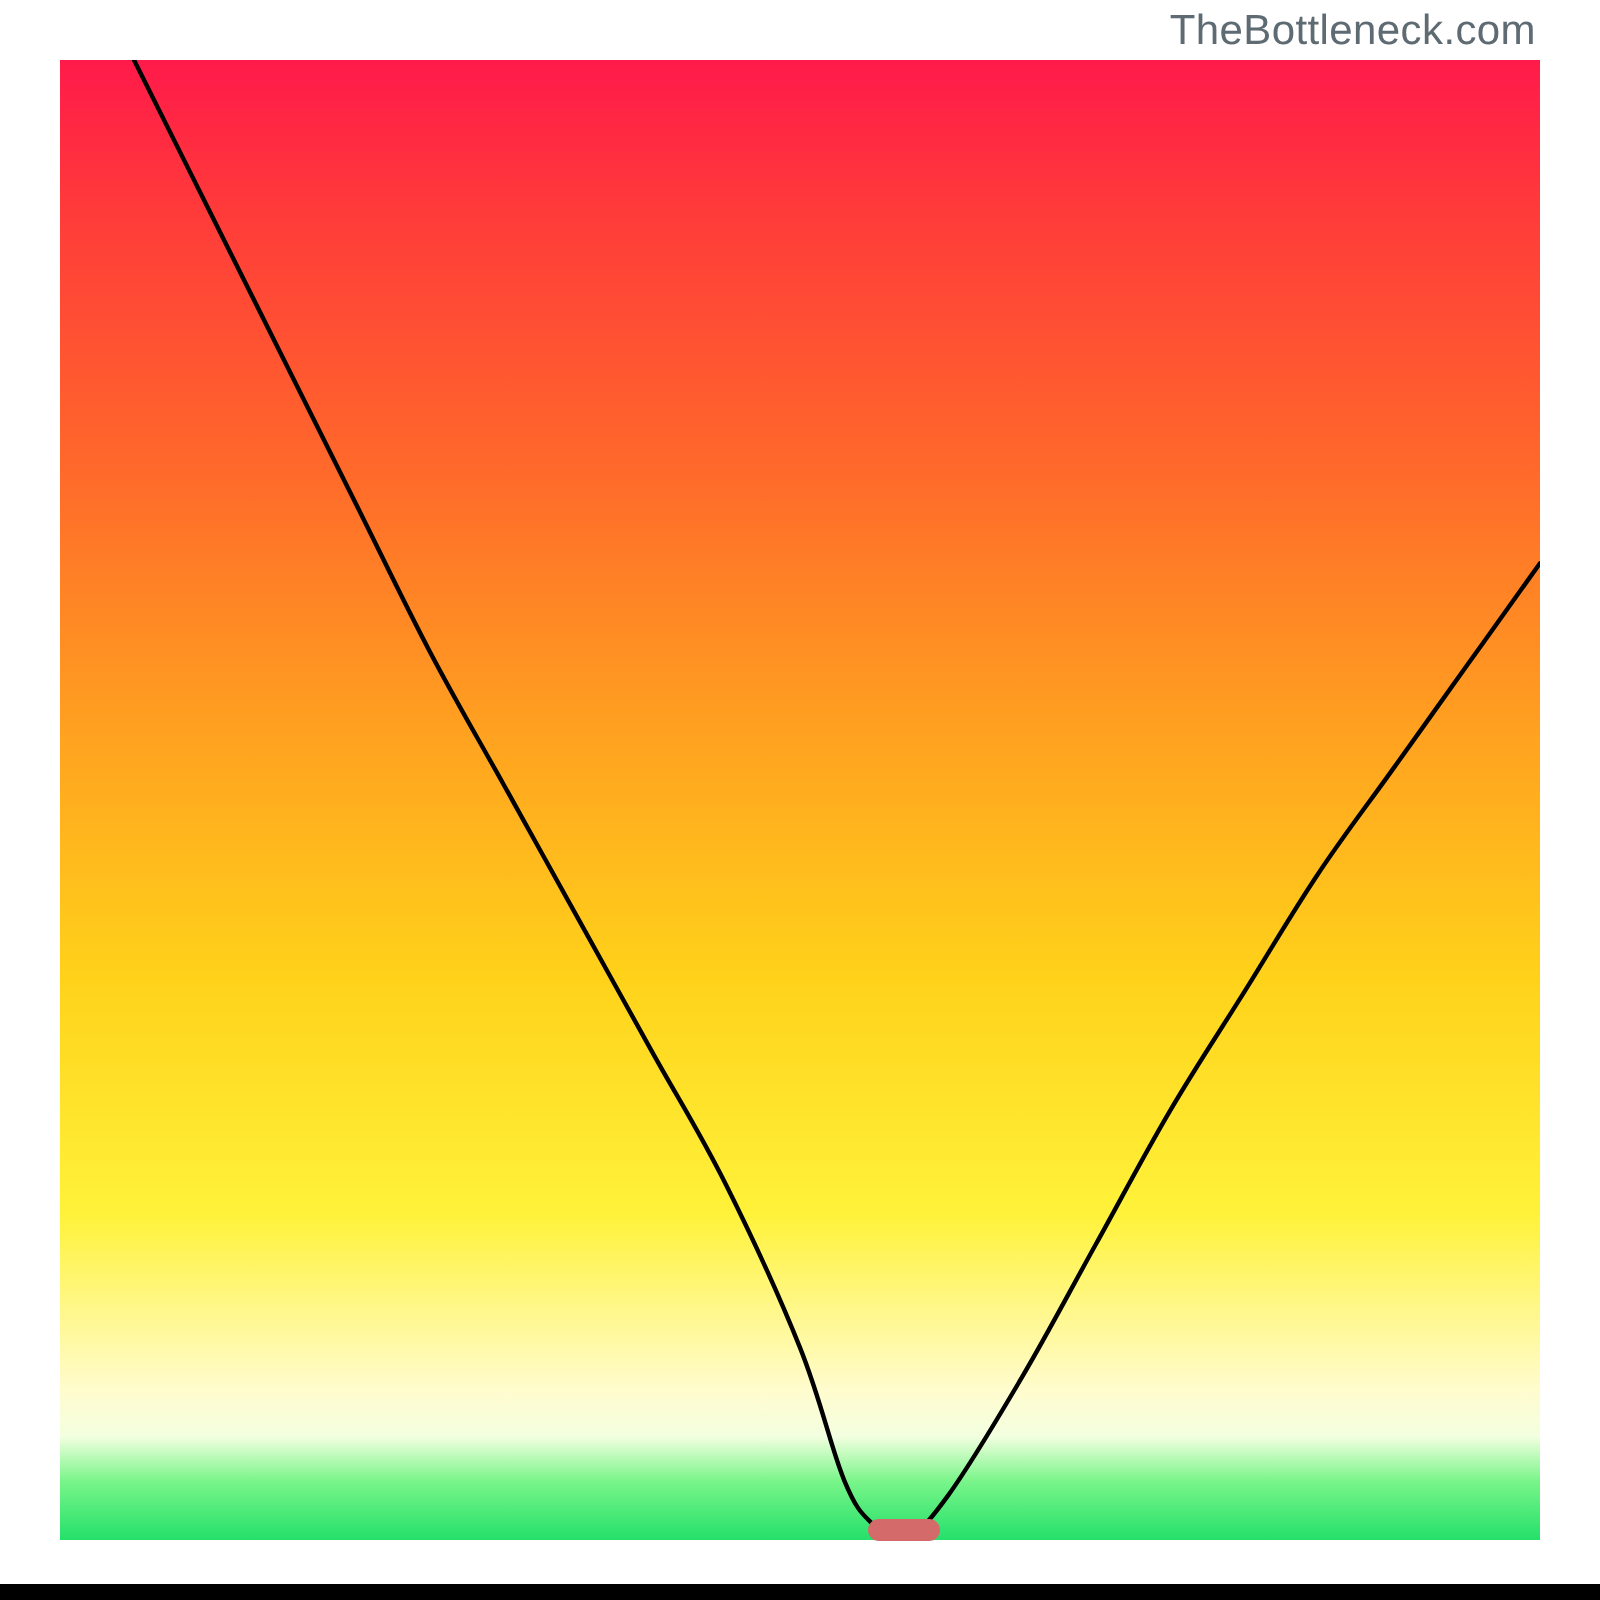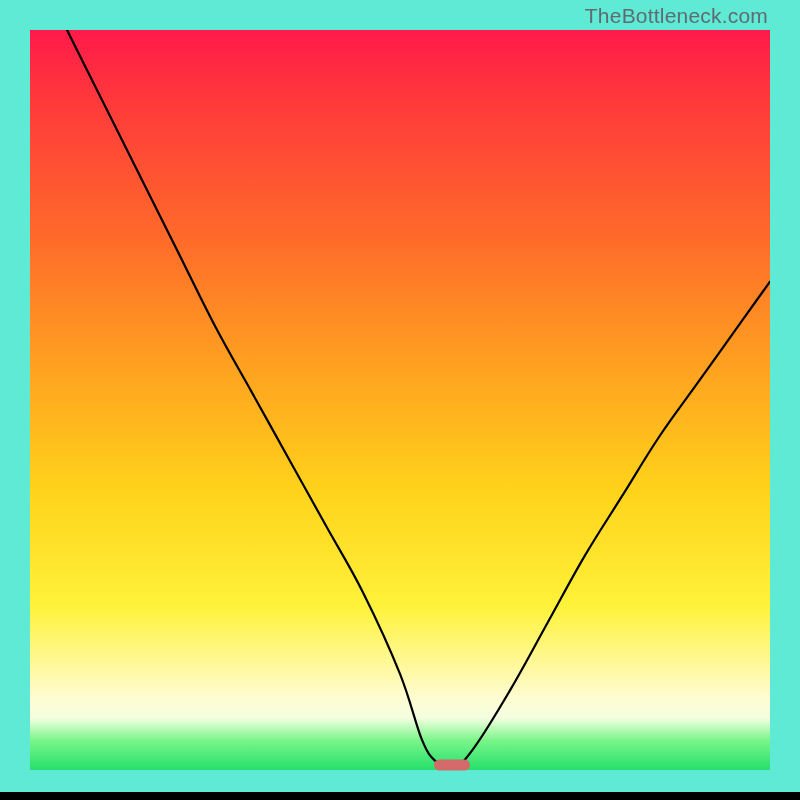--- a/index.html
+++ b/index.html
@@ -8,21 +8,21 @@
     width: 800px;
     height: 800px;
     background: #000;
     overflow: hidden;
     font-family: Arial, Helvetica, sans-serif;
   }
   .frame {
     position: relative;
     width: 800px;
     height: 792px;
-    background: #5eead4;
+    background: #ffffff;
   }
   .plot-area {
     position: absolute;
     left: 30px;
     top: 30px;
     width: 740px;
     height: 740px;
     
     background: linear-gradient(
       to bottom,

